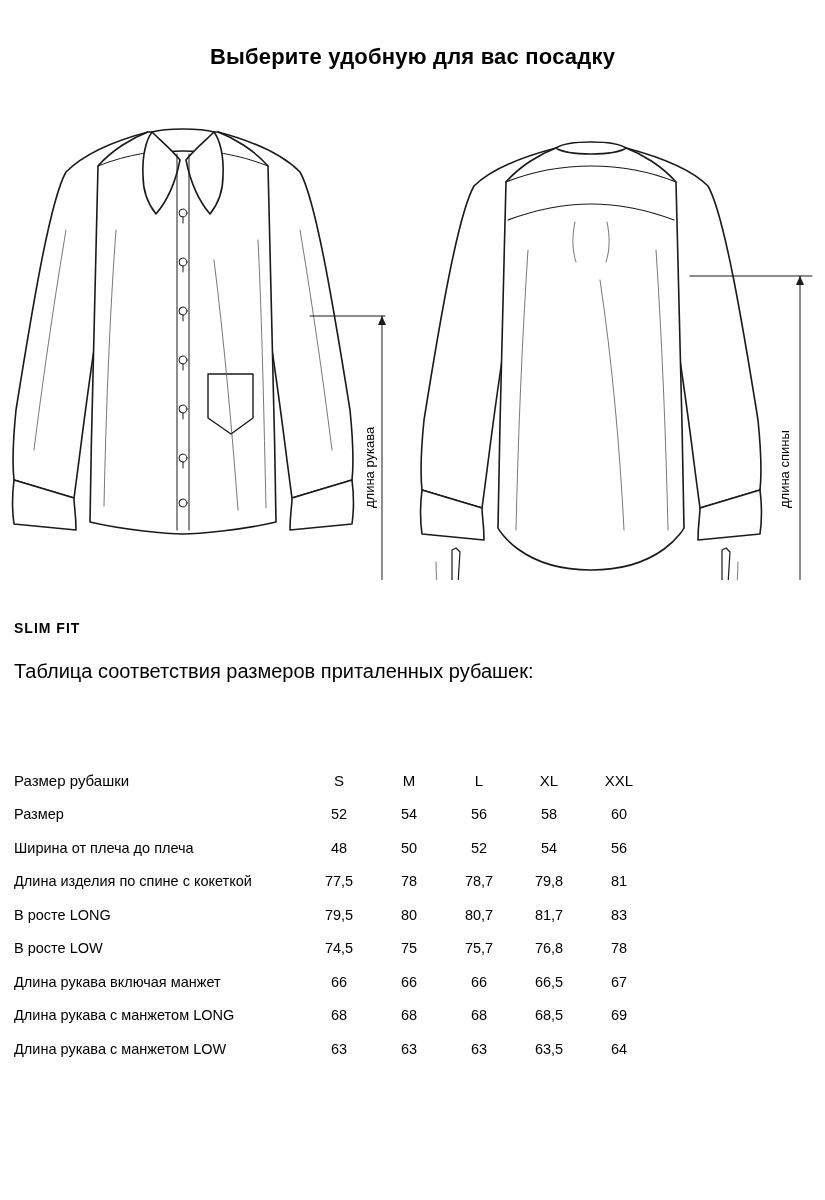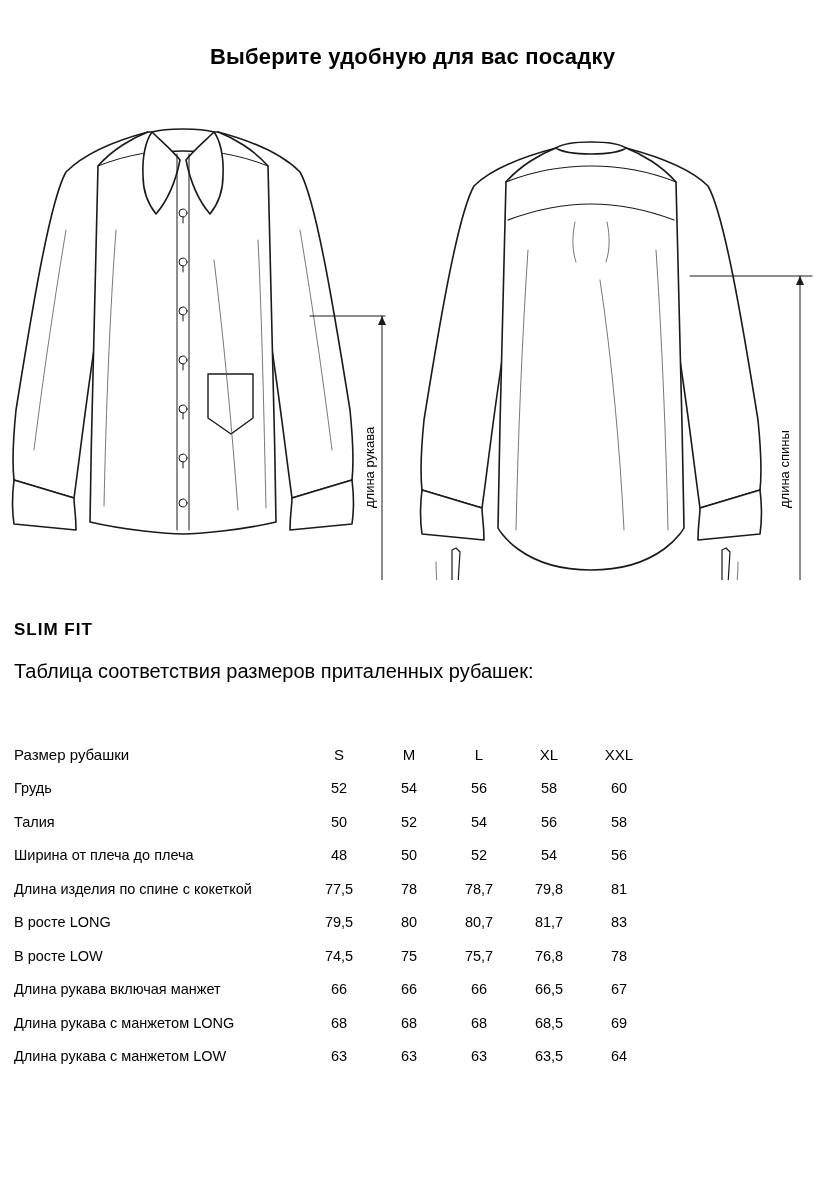--- a/index.html
+++ b/index.html
@@ -52,34 +52,34 @@
   }
   #back-len-label {
     left: 777px;
     top: 198px;
     height: 200px;
   }
   .fit-name {
     position: absolute;
     left: 14px;
     top: 620px;
-    font-size: 17px;
+    font-size: 14px;
     font-weight: bold;
     letter-spacing: 1px;
   }
   .fit-desc {
     position: absolute;
     left: 14px;
     top: 660px;
     font-size: 20px;
   }
   table.size-table {
     position: absolute;
     left: 14px;
-    top: 738px;
+    top: 764px;
     width: 640px;
     border-collapse: collapse;
     font-size: 14.5px;
   }
   table.size-table td, table.size-table th {
     padding: 0;
     height: 33.5px;
     vertical-align: middle;
     font-weight: normal;
     text-align: center;
@@ -219,34 +219,26 @@
         <th class="rowhead hdr-cell">Размер рубашки</th>
         <th class="val hdr-cell">S</th>
         <th class="val hdr-cell">M</th>
         <th class="val hdr-cell">L</th>
         <th class="val hdr-cell">XL</th>
         <th class="val hdr-cell">XXL</th>
       </tr>
     </thead>
     <tbody>
       <tr>
-        <td class="rowhead">Грудь</td>
+        <td class="rowhead">Размер</td>
         <td class="val">52</td>
         <td class="val">54</td>
         <td class="val">56</td>
         <td class="val">58</td>
         <td class="val">60</td>
-      </tr>
-      <tr>
-        <td class="rowhead">Талия</td>
-        <td class="val">50</td>
-        <td class="val">52</td>
-        <td class="val">54</td>
-        <td class="val">56</td>
-        <td class="val">58</td>
       </tr>
       <tr>
         <td class="rowhead">Ширина от плеча до плеча</td>
         <td class="val">48</td>
         <td class="val">50</td>
         <td class="val">52</td>
         <td class="val">54</td>
         <td class="val">56</td>
       </tr>
       <tr>

